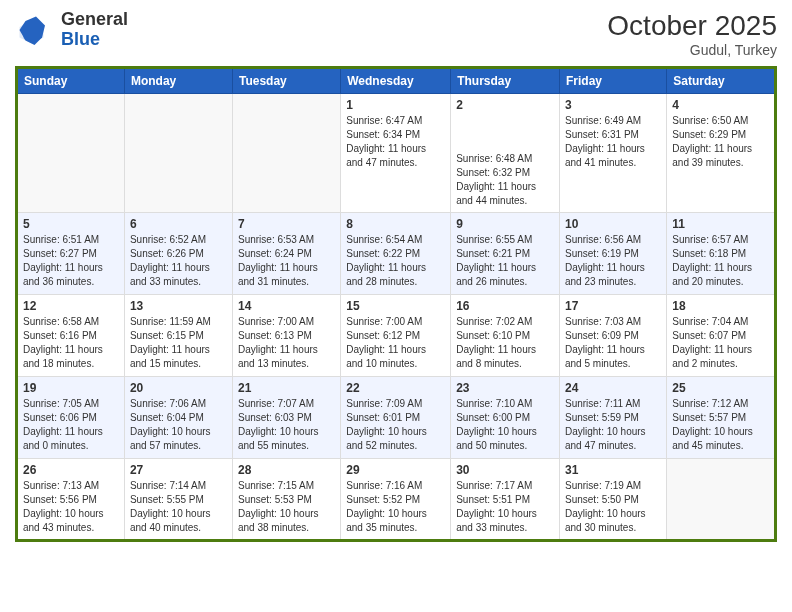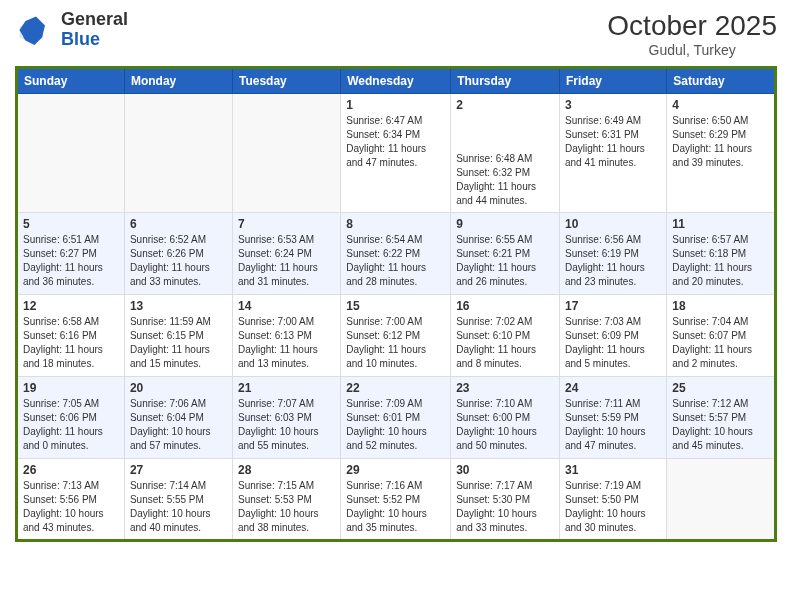--- a/index.html
+++ b/index.html
@@ -32,21 +32,21 @@
       font-weight: bold;
       line-height: 1.1;
     }
     .logo-general { color: #333; }
     .logo-blue { color: #1a5fb4; }
     .logo-icon {
       width: 30px;
       height: 30px;
     }
     .title-block {
-      text-align: center;
+      text-align: right;
     }
     .month-title {
       font-size: 28px;
       color: #333;
       font-weight: normal;
     }
     .location {
       font-size: 14px;
       color: #555;
     }
@@ -336,21 +336,21 @@
           <td>
             <div class="day-number">29</div>
             <div class="day-info" style="white-space: pre-line;">Sunrise: 7:16 AM
 Sunset: 5:52 PM
 Daylight: 10 hours
 and 35 minutes.</div>
           </td>
           <td>
             <div class="day-number">30</div>
             <div class="day-info" style="white-space: pre-line;">Sunrise: 7:17 AM
-Sunset: 5:30 PM
+Sunset: 5:51 PM
 Daylight: 10 hours
 and 33 minutes.</div>
           </td>
           <td>
             <div class="day-number">31</div>
             <div class="day-info" style="white-space: pre-line;">Sunrise: 7:19 AM
 Sunset: 5:50 PM
 Daylight: 10 hours
 and 30 minutes.</div>
           </td>

